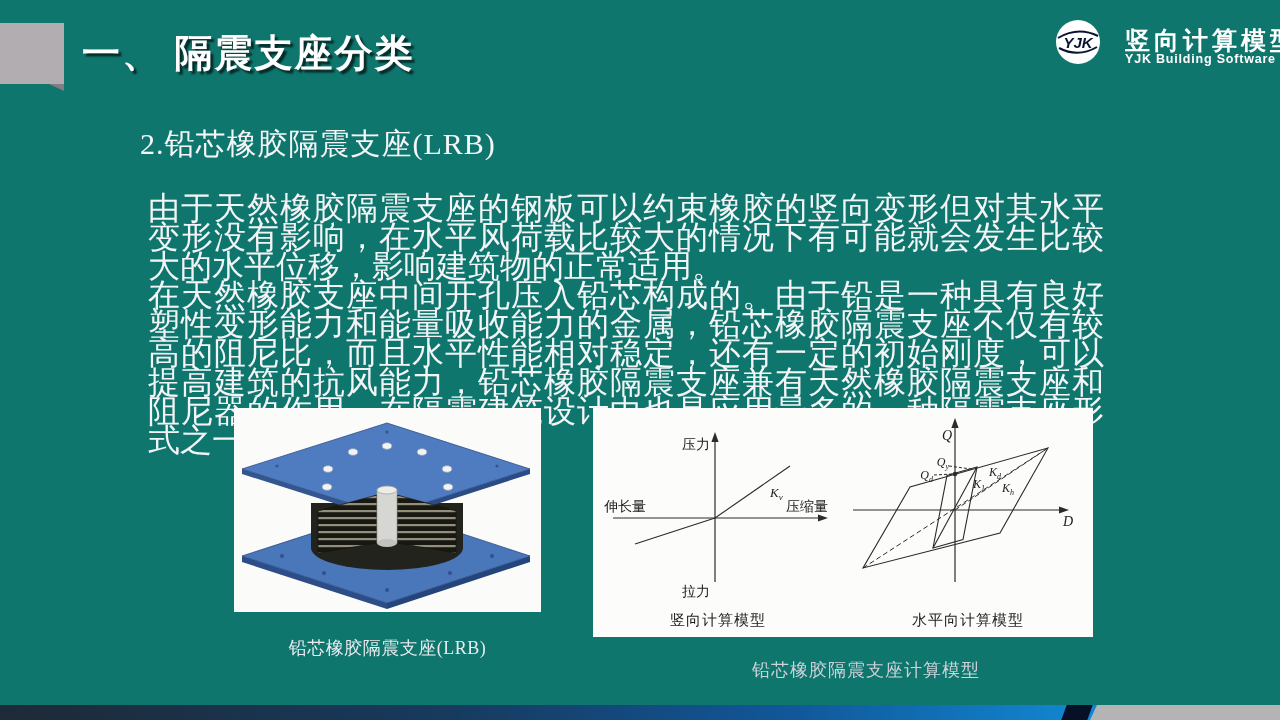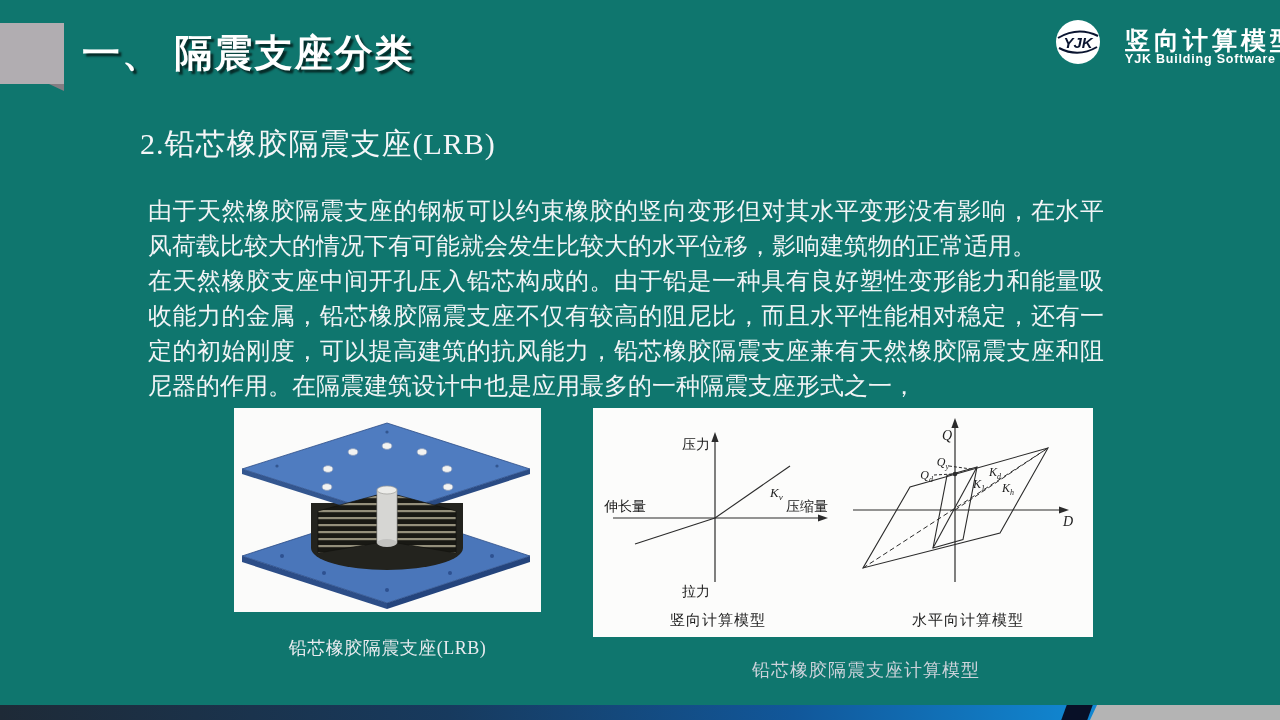--- a/index.html
+++ b/index.html
@@ -27,22 +27,22 @@
   .brand-en{font-size:12.5px;font-weight:bold;color:#ffffff;letter-spacing:.8px;margin-top:0;white-space:nowrap;}
   
   .subtitle{
     position:absolute;left:134px;top:118px;margin:6px;
     font-size:30px;font-weight:500;color:#f5f6f8;
     font-family:"Liberation Serif",serif;letter-spacing:1px;
   }
   
   .body-text{
     position:absolute;left:148px;top:194px;width:956px;
-    color:#f2f4f6;font-size:24px;line-height:35px;
-    font-family:Liberation Serif, serif;text-align:justify;
+    color:#f2f4f6;font-size:32px;line-height:29px;
+    font-family:Liberation Sans, sans-serif;text-align:justify;
   }
   .body-text p{margin:0;}
   
   .fig-bearing{position:absolute;left:234px;top:408px;width:307px;height:204px;background:#fbfbfa;}
   .fig-bearing svg{display:block;}
   .caption-left{
     position:absolute;left:234px;top:636px;width:307px;text-align:center;
     font-size:18px;color:#e9ebef;font-family:"Liberation Serif",serif;letter-spacing:.5px;
   }
   

